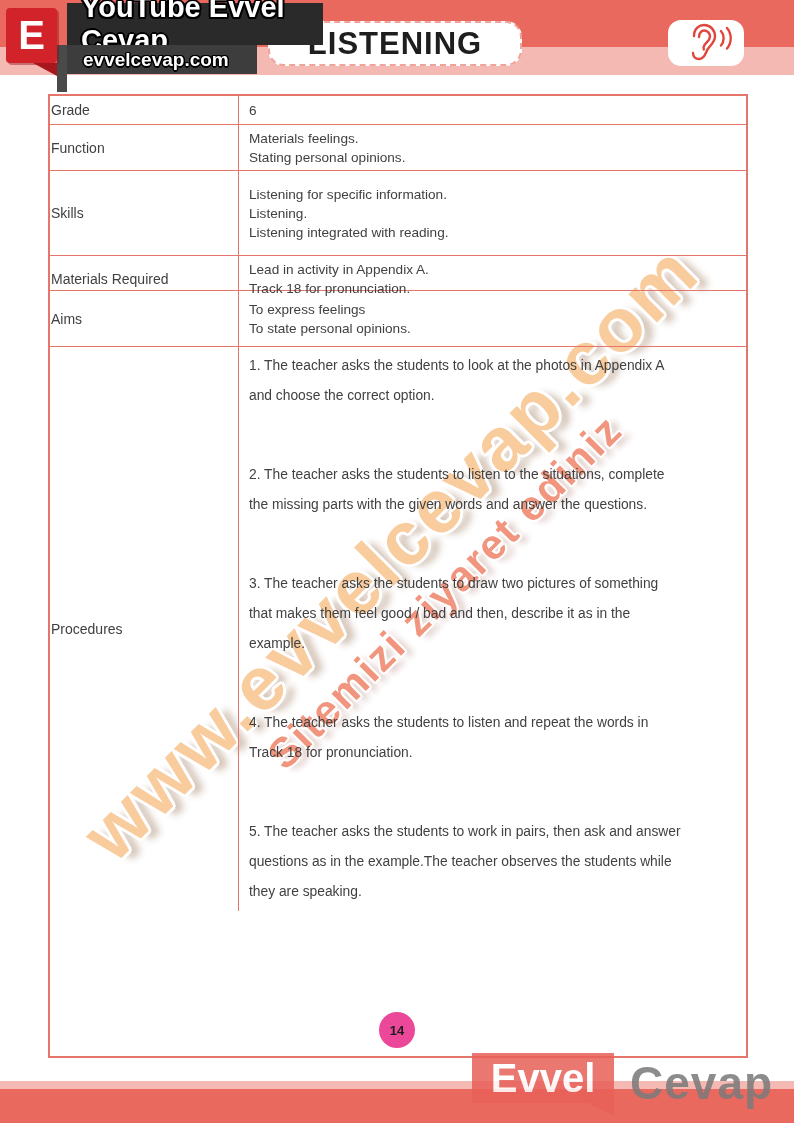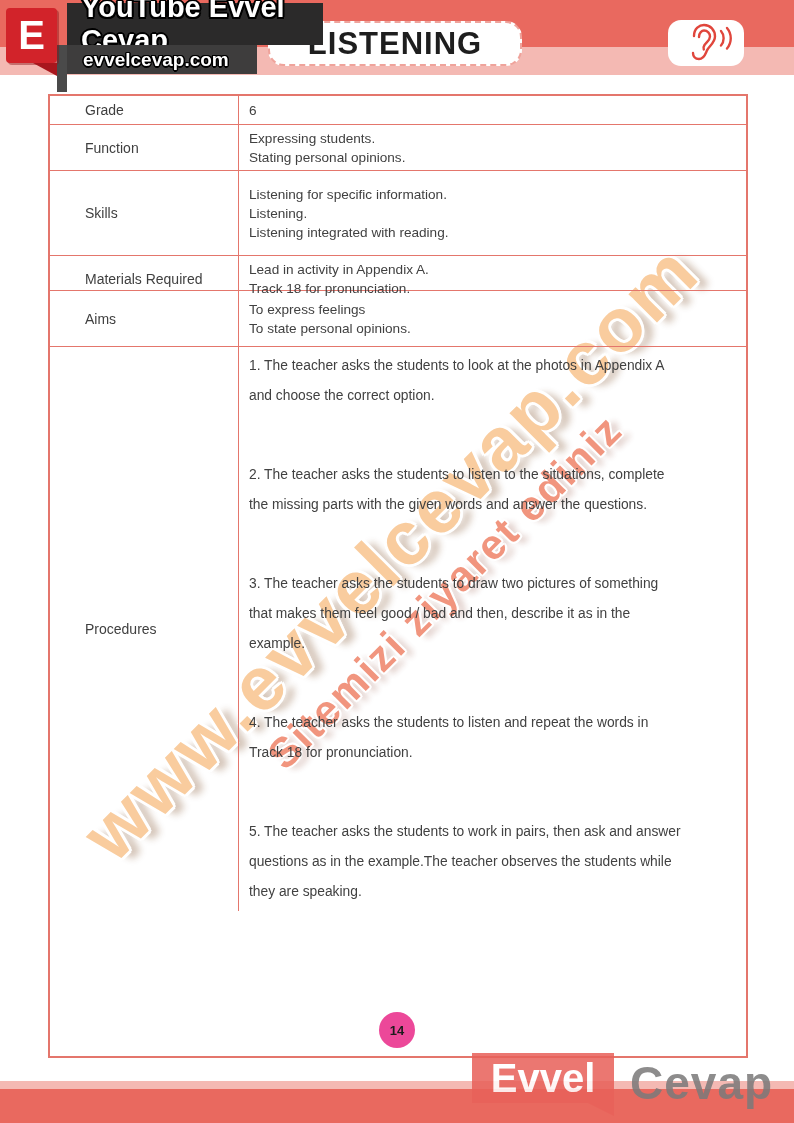--- a/index.html
+++ b/index.html
@@ -44,21 +44,21 @@
              font-size:42px; letter-spacing:2px; color:#E8502A; opacity:.6;
              text-shadow:2px 0 0 #fff,-2px 0 0 #fff,0 2px 0 #fff,0 -2px 0 #fff,1.5px 1.5px 0 #fff,-1.5px -1.5px 0 #fff,1.5px -1.5px 0 #fff,-1.5px 1.5px 0 #fff,5px 7px 6px rgba(120,40,20,.4); }
 
   
   .lesson-table { position:absolute; left:48px; top:94px; width:700px; height:964px;
                   border:2px solid #E4766C; z-index:3; display:grid;
                   grid-template-rows:29px 46px 85px 35px 56px 55px auto; background:transparent; }
   .t-row { display:grid; grid-template-columns:189px 1fr; border-bottom:1.5px solid #E4766C; }
   .t-row:last-child { border-bottom:none; }
   .t-label { border-right:1.5px solid #E4766C; display:flex; align-items:center; padding-left:1px;
-             font-size:14px; color:#3F3F3F;margin-left:34px; }
+             font-size:14px; color:#3F3F3F; }
   .t-value { display:flex; flex-direction:column; justify-content:center; padding:4px 6px 4px 10px;
              font-size:13.6px; line-height:19px; color:#414141; }
   .t-value div { white-space:pre-line; }
   .t-proc { line-height:30px; font-size:13.8px;gap:30px; }
   .t-proc p { white-space:pre-line; margin:0 0 19px 0; }
   .t-proc p:last-child { margin-bottom:0; }
 
   
   .band-bot-light { position:absolute; left:0; top:1081px; width:794px; height:8px; background:#F4B9B3; z-index:10; }
   .band-bot-red   { position:absolute; left:0; top:1089px; width:794px; height:34px; background:#E9695F; z-index:10; }
@@ -116,21 +116,21 @@
     <div class="t-row">
       <div class="t-label">Grade</div>
       <div class="t-value">
           <div>6</div>
         </div>
     </div>
 
     <div class="t-row">
       <div class="t-label">Function</div>
       <div class="t-value">
-          <div>Expressing students.</div>
+          <div>Materials feelings.</div>
           <div>Stating personal opinions.</div>
         </div>
     </div>
 
     <div class="t-row">
       <div class="t-label">Skills</div>
       <div class="t-value">
           <div>Listening for specific information.</div>
           <div>Listening.</div>
           <div>Listening integrated with reading.</div>

